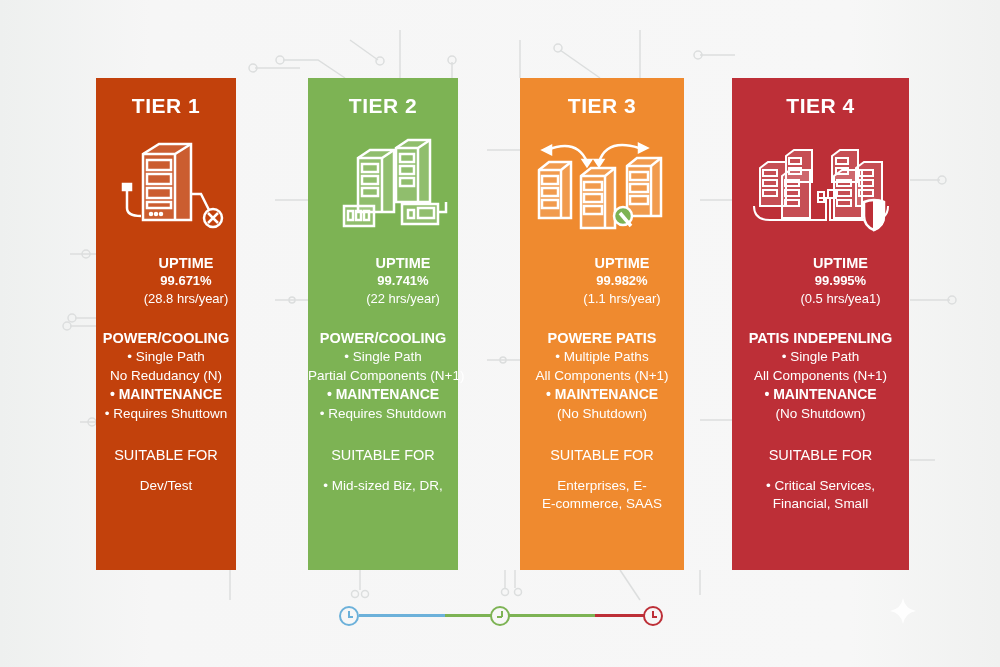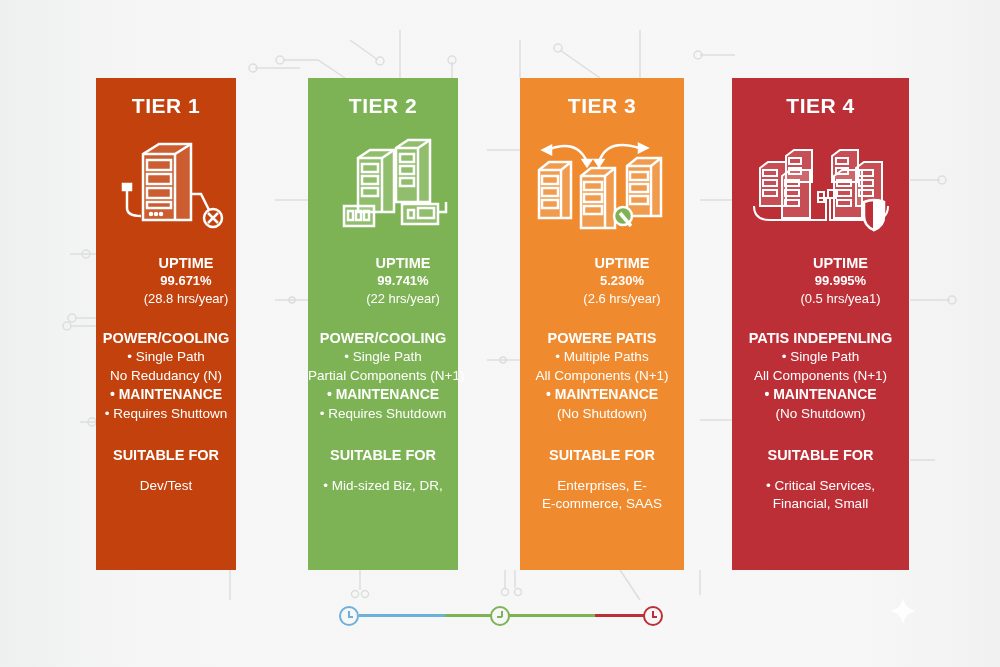--- a/index.html
+++ b/index.html
@@ -23,21 +23,21 @@
     }
     .card .illus { position: absolute; left: 50%; transform: translateX(-50%); top: 54px; width: 150px; height: 100px; }
     .card .uptime-block { position: absolute; left: 0; right: 0; top: 176px; margin-left: 40px; }
     .card .label-strong { font-size: 14.5px; font-weight: bold; line-height: 18px; }
     .card .pct { font-size: 13px; font-weight: bold; line-height: 18px; text-align: center; }
     .card .sub { font-size: 13px; line-height: 17px; }
     .card .power-block { position: absolute; left: 0; right: 0; top: 251px; }
     .card .line { font-size: 13.5px; line-height: 19px; white-space: nowrap; }
     .card .line.bold { font-weight: bold; font-size: 14px; }
     .card .suit-block { position: absolute; left: 0; right: 0; top: 368px; }
-    .card .suit-title { font-size: 14.5px; font-weight: bold; line-height: 18px; margin-bottom: 13px; }
+    .card .suit-title { font-size: 14.5px; font-weight: normal; line-height: 18px; margin-bottom: 13px; }
     .card .suit-text { font-size: 13.5px; line-height: 18px; }
     .timeline { position: absolute; top: 604px; left: 339px; width: 326px; height: 22px; }
     .tl-seg { position: absolute; top: 10px; height: 3px; }
     .tl-clock { position: absolute; top: 2px; width: 20px; height: 20px; border-radius: 50%; background: #f7f7f7; border: 2.5px solid; }
     .tl-clock .hand-v { position: absolute; left: 6.5px; top: 3px; width: 2px; height: 6px; }
     .tl-clock .hand-h { position: absolute; left: 6.5px; top: 8px; width: 5px; height: 2px; }
     .sparkle { position: absolute; left: 890px; top: 598px; width: 26px; height: 26px; }
   </style>
 </head>
 <body>
@@ -197,22 +197,22 @@
       <path d="M100 34 L124 34 L134 26"></path>
       <path d="M124 34 V84"></path>
     <rect x="103" y="40" width="18" height="8"></rect>
       <rect x="103" y="52" width="18" height="8"></rect>
       <rect x="103" y="64" width="18" height="8"></rect>
     <circle cx="96" cy="84" r="9" fill="#7db354" stroke="#fff"></circle>
       <path d="M93 81 L104 94" stroke-width="3.5"></path>
   </svg>
   <div class="uptime-block">
     <div class="label-strong">UPTIME</div>
-    <div class="pct">5.230%</div>
-    <div class="sub">(2.6 hrs/year)</div>
+    <div class="pct">99.982%</div>
+    <div class="sub">(1.1 hrs/year)</div>
   </div>
   <div class="power-block">
     <div class="label-strong">POWERE PATIS</div>
     <div class="line">• Multiple Paths</div>
     <div class="line">All Components (N+1)</div>
     <div class="line bold">• MAINTENANCE</div>
     <div class="line">(No Shutdown)</div>
   </div>
   <div class="suit-block">
     <div class="suit-title">SUITABLE FOR</div>

